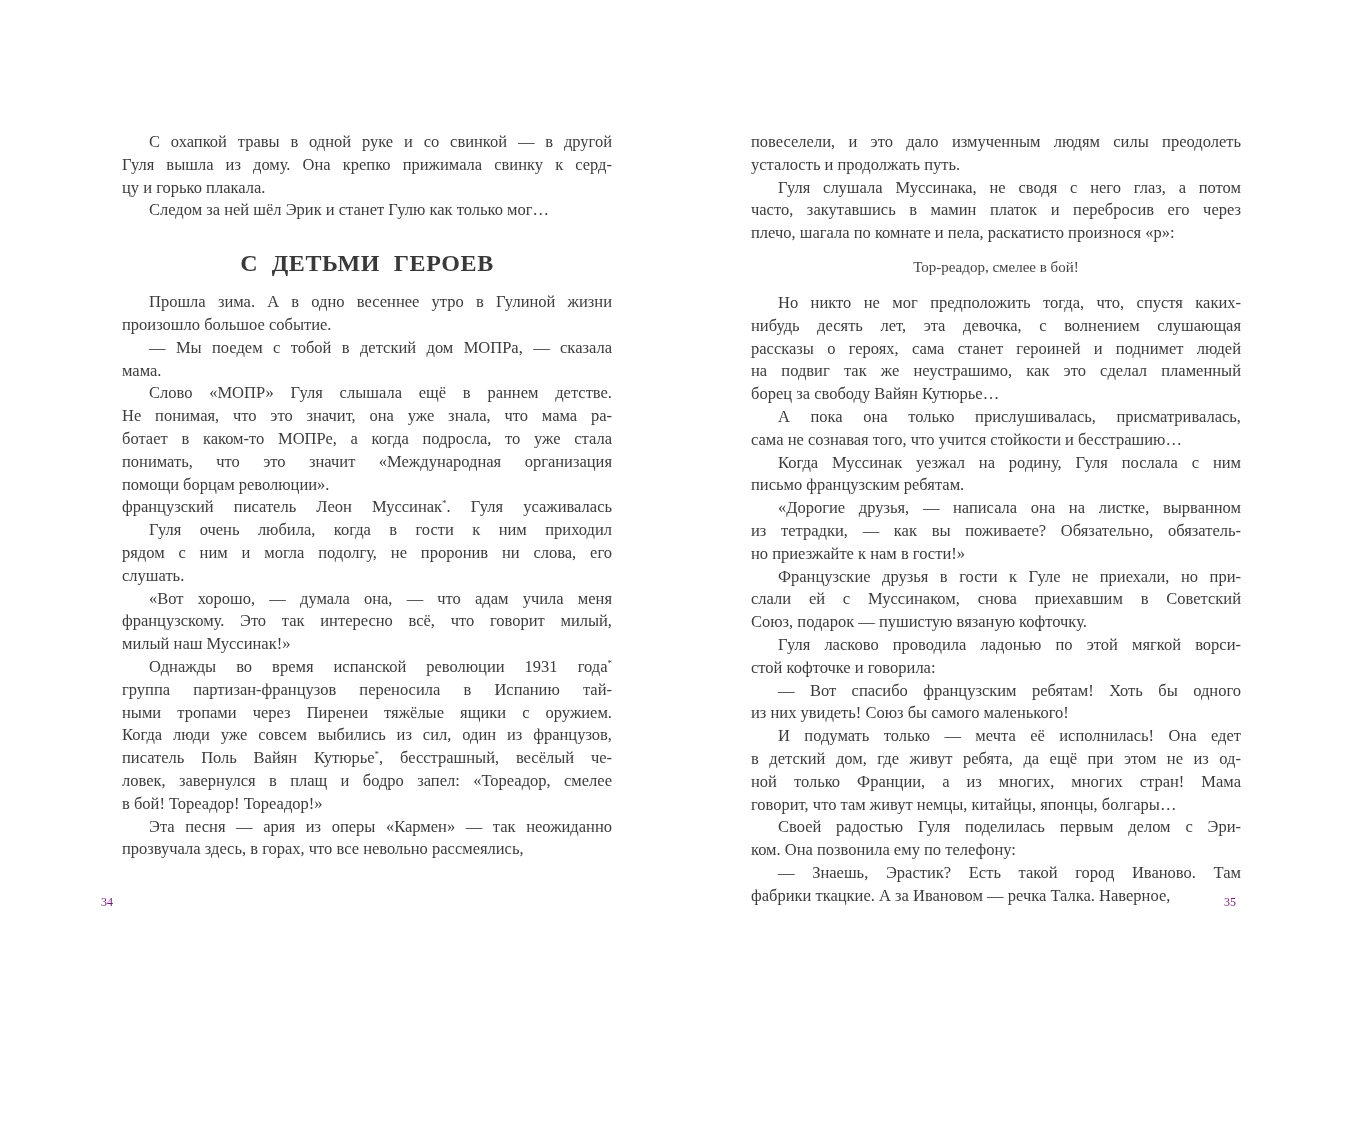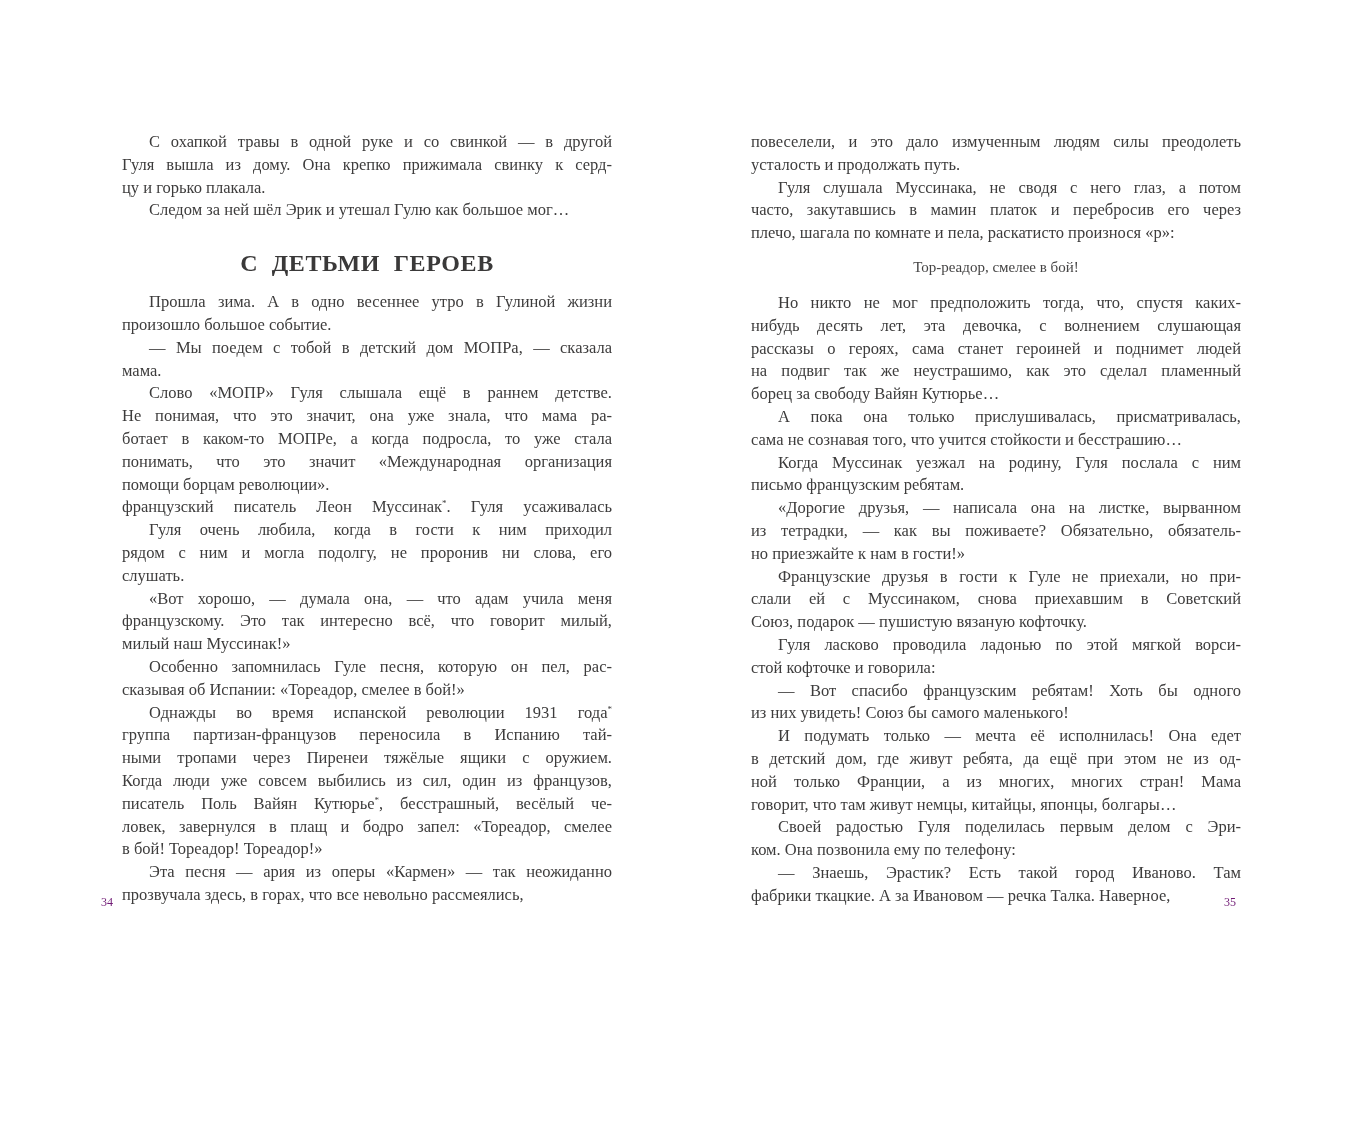--- a/index.html
+++ b/index.html
@@ -63,21 +63,21 @@
 </head>
 <body>
 
 <div class="page-col left" id="left-col">
     <div class="para">
       <div class="text-line first-line">С охапкой травы в одной руке и со свинкой — в другой</div>
       <div class="text-line">Гуля вышла из дому. Она крепко прижимала свинку к серд-</div>
       <div class="text-line last-line">цу и горько плакала.</div>
     </div>
     <div class="para">
-      <div class="text-line last-line first-line">Следом за ней шёл Эрик и утешал Гулю как большое мог…</div>
+      <div class="text-line last-line first-line">Следом за ней шёл Эрик и станет Гулю как только мог…</div>
     </div>
     <div class="chapter-heading">С ДЕТЬМИ ГЕРОЕВ</div>
     <div class="para">
       <div class="text-line first-line">Прошла зима. А в одно весеннее утро в Гулиной жизни</div>
       <div class="text-line last-line">произошло большое событие.</div>
     </div>
     <div class="para">
       <div class="text-line first-line">— Мы поедем с тобой в детский дом МОПРа, — сказала</div>
       <div class="text-line last-line">мама.</div>
     </div>
@@ -91,24 +91,20 @@
     <div class="para">
       <div class="text-line">французский писатель Леон Муссинак<sup class="fn">*</sup>. Гуля усаживалась</div>
       <div class="text-line first-line">Гуля очень любила, когда в гости к ним приходил</div>
       <div class="text-line">рядом с ним и могла подолгу, не проронив ни слова, его</div>
       <div class="text-line last-line">слушать.</div>
     </div>
     <div class="para">
       <div class="text-line first-line">«Вот хорошо, — думала она, — что адам учила меня</div>
       <div class="text-line">французскому. Это так интересно всё, что говорит милый,</div>
       <div class="text-line last-line">милый наш Муссинак!»</div>
-    </div>
-    <div class="para">
-      <div class="text-line first-line">Особенно запомнилась Гуле песня, которую он пел, рас-</div>
-      <div class="text-line last-line">сказывая об Испании: «Тореадор, смелее в бой!»</div>
     </div>
     <div class="para">
       <div class="text-line first-line">Однажды во время испанской революции 1931 года<sup class="fn">*</sup></div>
       <div class="text-line">группа партизан-французов переносила в Испанию тай-</div>
       <div class="text-line">ными тропами через Пиренеи тяжёлые ящики с оружием.</div>
       <div class="text-line">Когда люди уже совсем выбились из сил, один из французов,</div>
       <div class="text-line">писатель Поль Вайян Кутюрье<sup class="fn">*</sup>, бесстрашный, весёлый че-</div>
       <div class="text-line">ловек, завернулся в плащ и бодро запел: «Тореадор, смелее</div>
       <div class="text-line last-line">в бой! Тореадор! Тореадор!»</div>
     </div>

